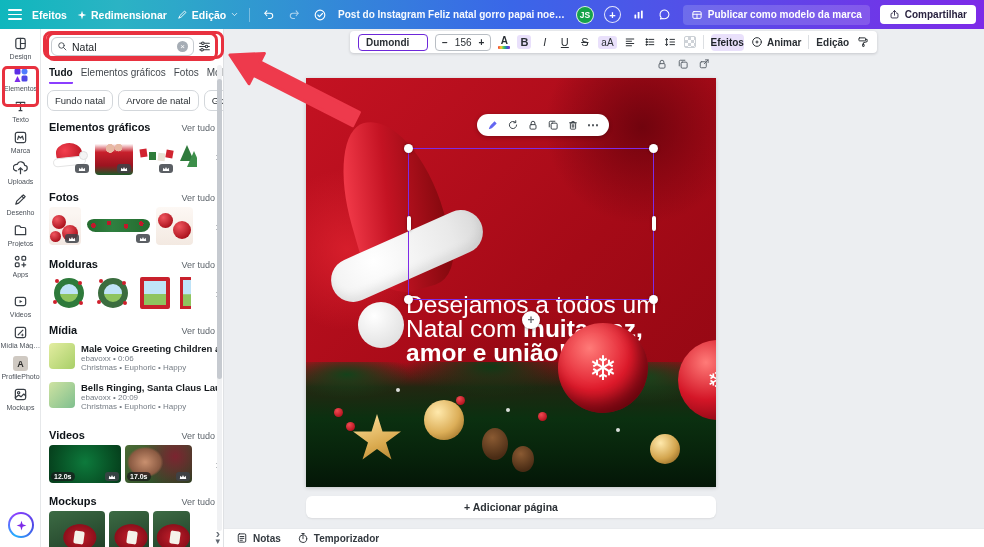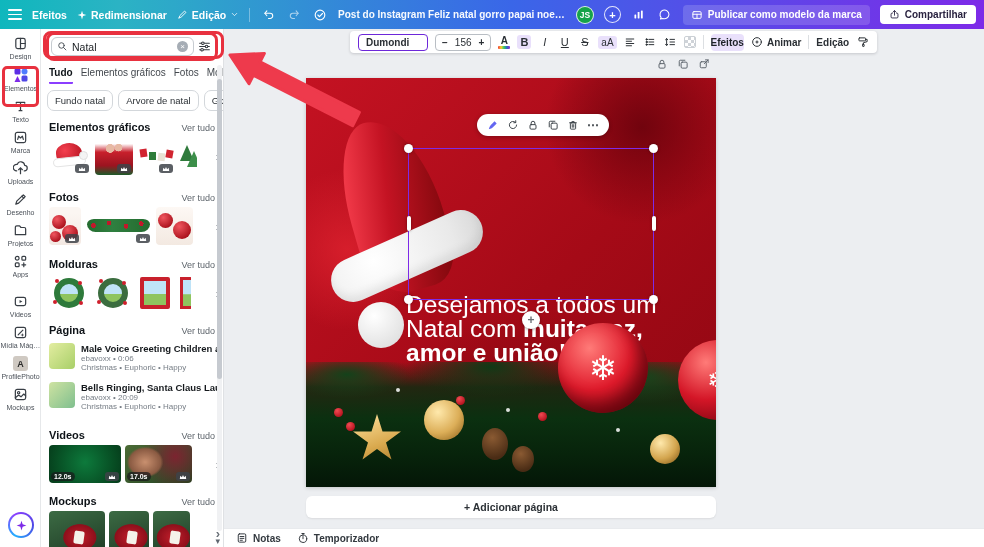--- a/index.html
+++ b/index.html
@@ -514,21 +514,21 @@
       <div class="thumb t-frame">
           <span class="f"></span>
         </div>
       <div class="thumb t-frame-cut">
           <span class="f"></span>
         </div>
       <span class="row-chev">›</span>
     </div>
 
     <div class="sec-head" style="margin-top:12px">
-      <span class="t">Página</span>
+      <span class="t">Mídia</span>
       <span class="v">Ver tudo</span>
     </div>
     <div class="audio-item">
       <span class="audio-sw" style="background:linear-gradient(135deg,#e3eda1,#a8cf68)"></span>
       <span class="audio-tx">
         <span class="a-title" style="display:block">Male Voice Greeting Children a ...</span>
         <span class="a-meta" style="display:block">ebavoxx • 0:06</span>
         <span class="a-tags" style="display:block">Christmas • Euphoric • Happy</span>
       </span>
     </div>

